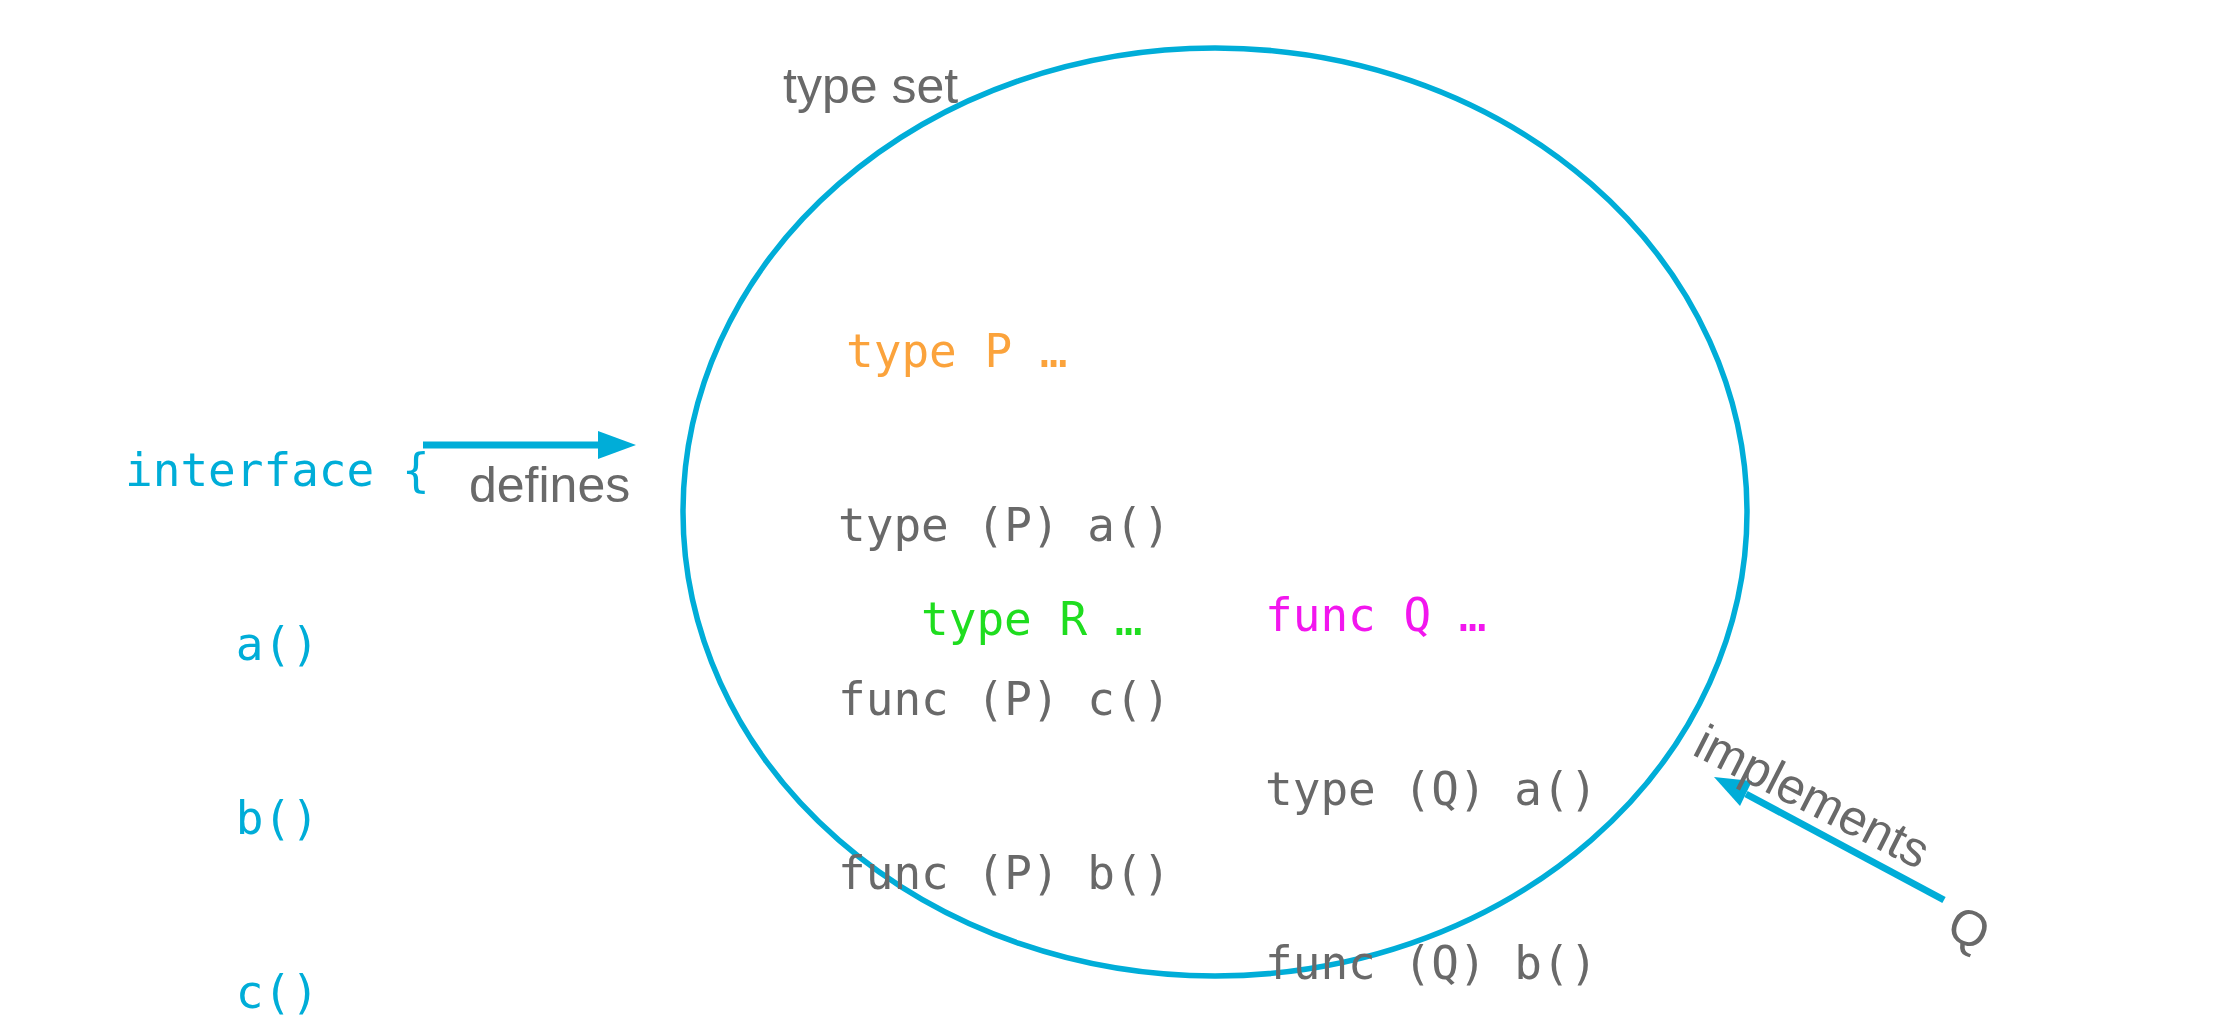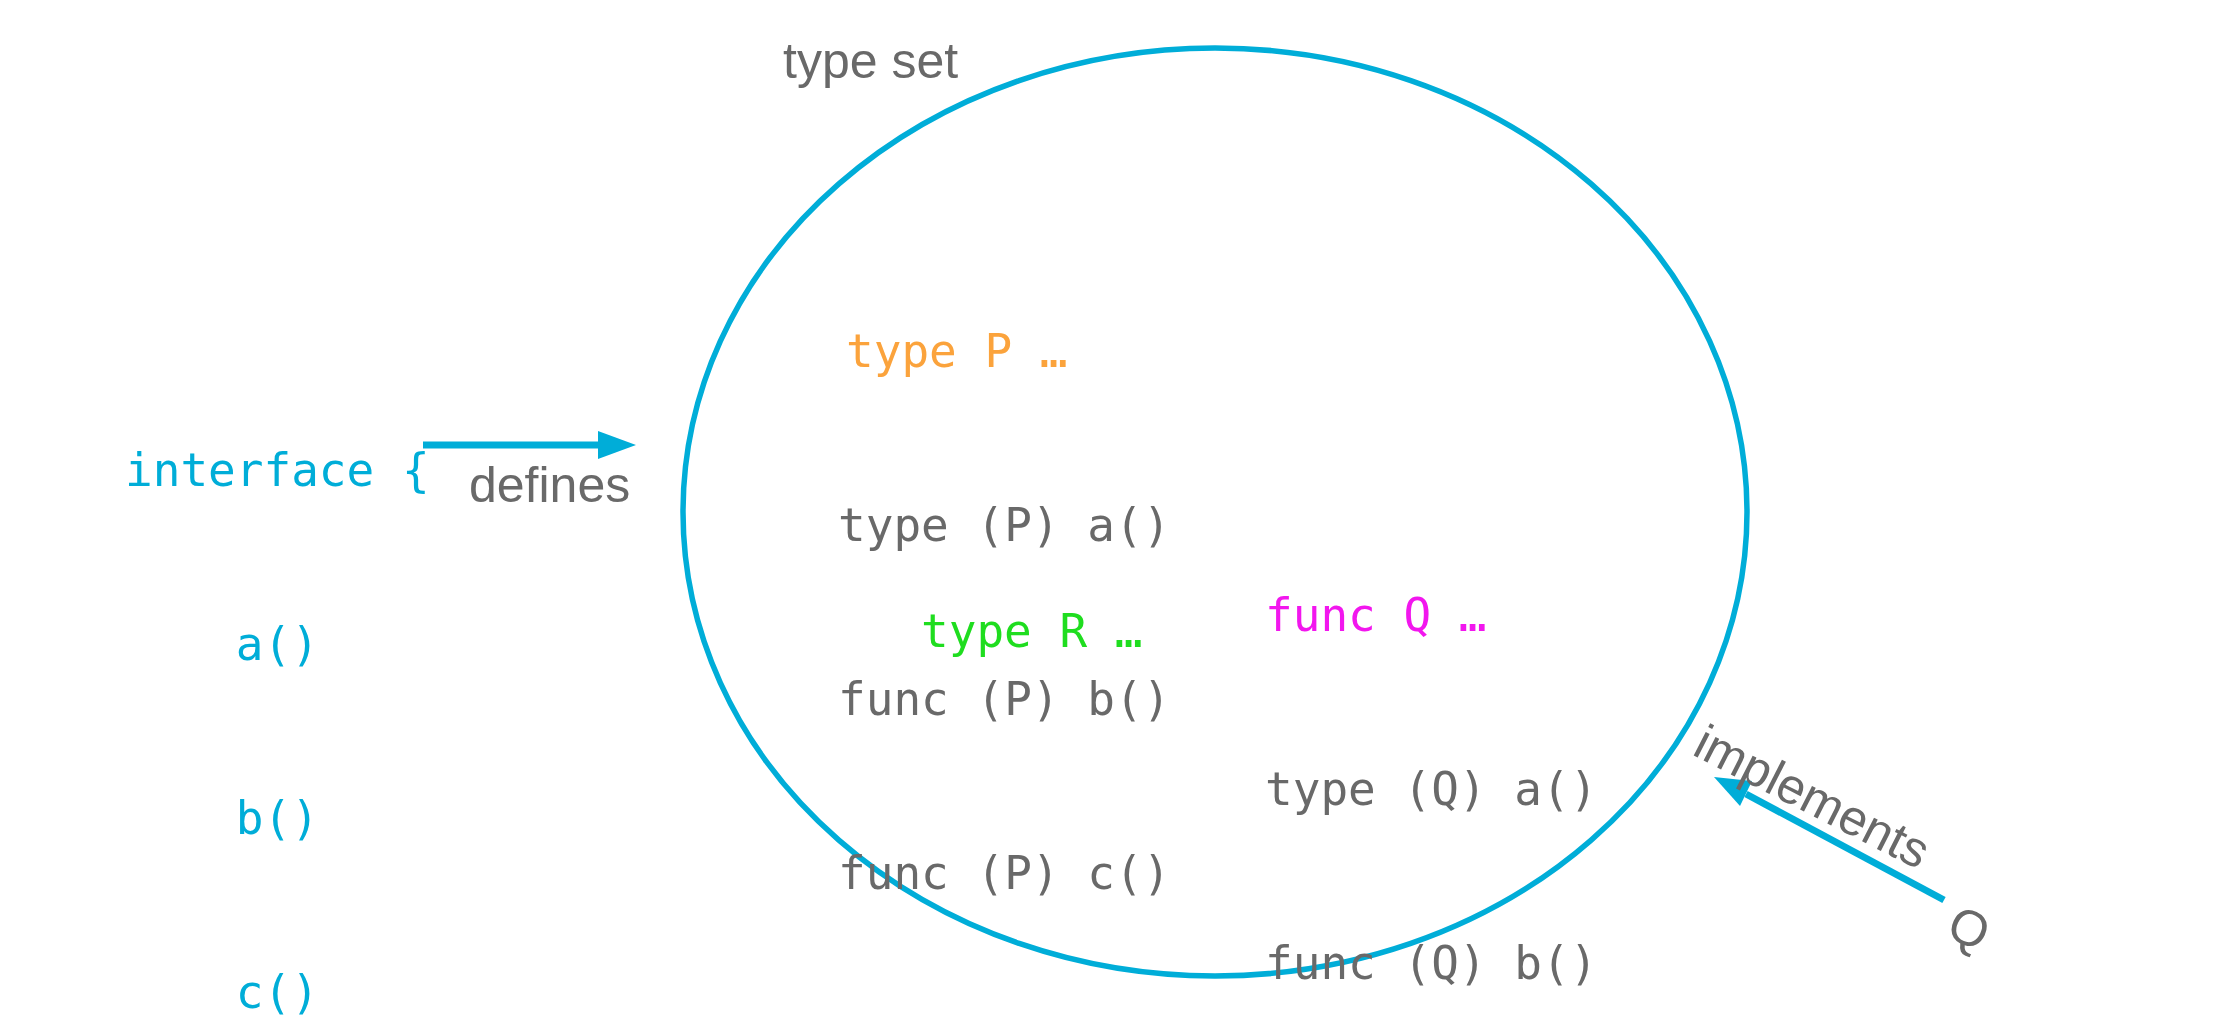--- a/index.html
+++ b/index.html
@@ -48,21 +48,21 @@
     font-size: 46px;
     line-height: 58px;
     white-space: pre;
   }
   .code-block {
     position: absolute;
   }
   .cyan-text   { color: var(--color-cyan, #00ADD8); }
   .orange-text { color: var(--color-orange, #FBA33C); margin-left: 8px; }
   .magenta-text{ color: var(--color-magenta, #F216EE); }
-  .green-text  { color: var(--color-green, #1FDD1F); margin-top: 12px; }
+  .green-text  { color: var(--color-green, #1FDD1F); }
   .gray-text   { color: var(--color-gray, #696969); }
   #implements-label {
     left: 1712px;
     top: 712px;
     transform: rotate(27deg);
     transform-origin: left top;
   }
   #implements-type-label {
     left: 1964px;
     top: 893px;
@@ -76,37 +76,37 @@
 <div id="canvas">
 
   <svg id="shapes" viewBox="0 0 2220 1024" xmlns="http://www.w3.org/2000/svg">
     <ellipse class="circle-outline" cx="1215" cy="512" rx="532" ry="464"></ellipse>
     <line class="arrow-line" x1="423" y1="445" x2="602" y2="445"></line>
     <polygon class="arrow-head" points="636,445 598,431 598,459"></polygon>
     <line class="arrow-line" x1="1944" y1="900" x2="1746" y2="794"></line>
     <polygon class="arrow-head" points="1714,777 1752,781 1740,806"></polygon>
   </svg>
 
-  <div class="label" style="left:783px; top:31px;">type set</div>
+  <div class="label" style="left:783px; top:56px;">type set</div>
 
   <div class="code-block mono cyan-text" style="left:125px; top:325px;">
     <div>interface {</div>
     <div>    a()</div>
     <div>    b()</div>
     <div>    c()</div>
     
   </div>
 
   <div class="label" style="left:469px; top:455px;">defines</div>
 
   <div class="code-block mono" style="left:838px; top:206px;">
     <div class="orange-text">type P …</div>
     <div class="gray-text">type (P) a()</div>
+    <div class="gray-text">func (P) c()</div>
     <div class="gray-text">func (P) b()</div>
-    <div class="gray-text">func (P) c()</div>
     <div class="gray-text">func (P) d()</div>
   </div>
 
   <div class="code-block mono" style="left:1265px; top:470px;">
     <div class="magenta-text">func Q …</div>
     <div class="gray-text">type (Q) a()</div>
     <div class="gray-text">func (Q) b()</div>
     
     
     

